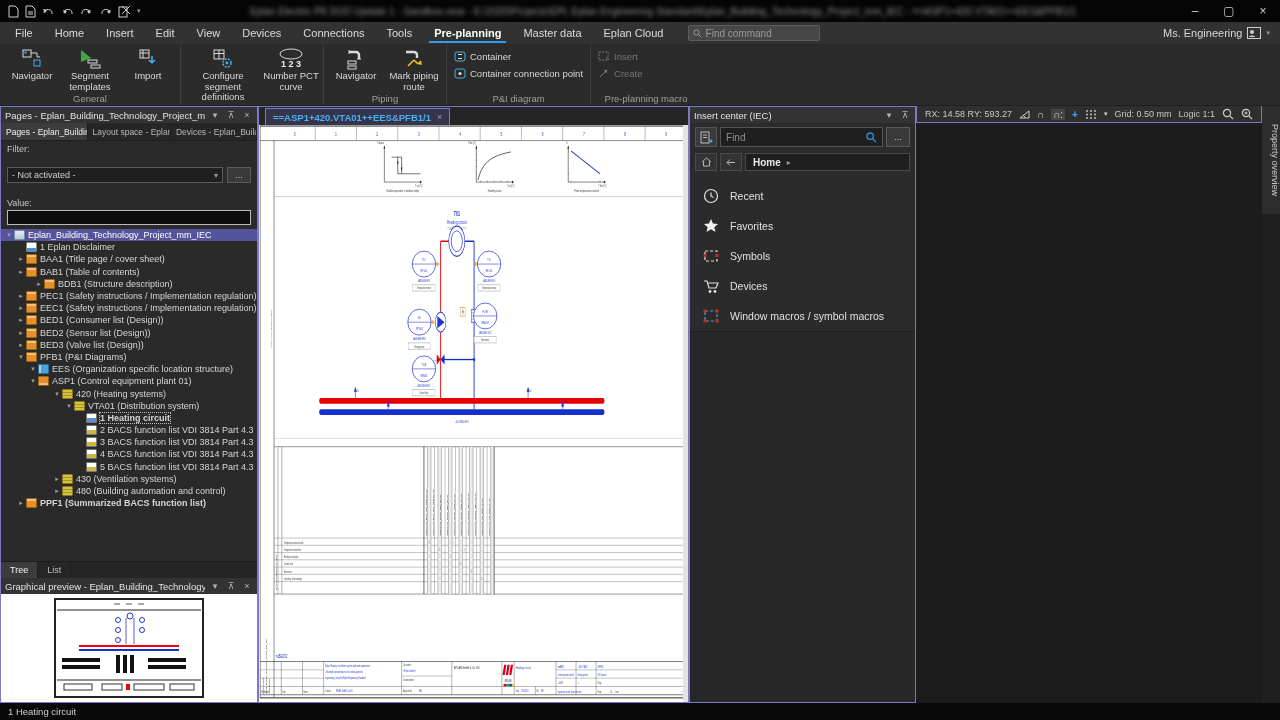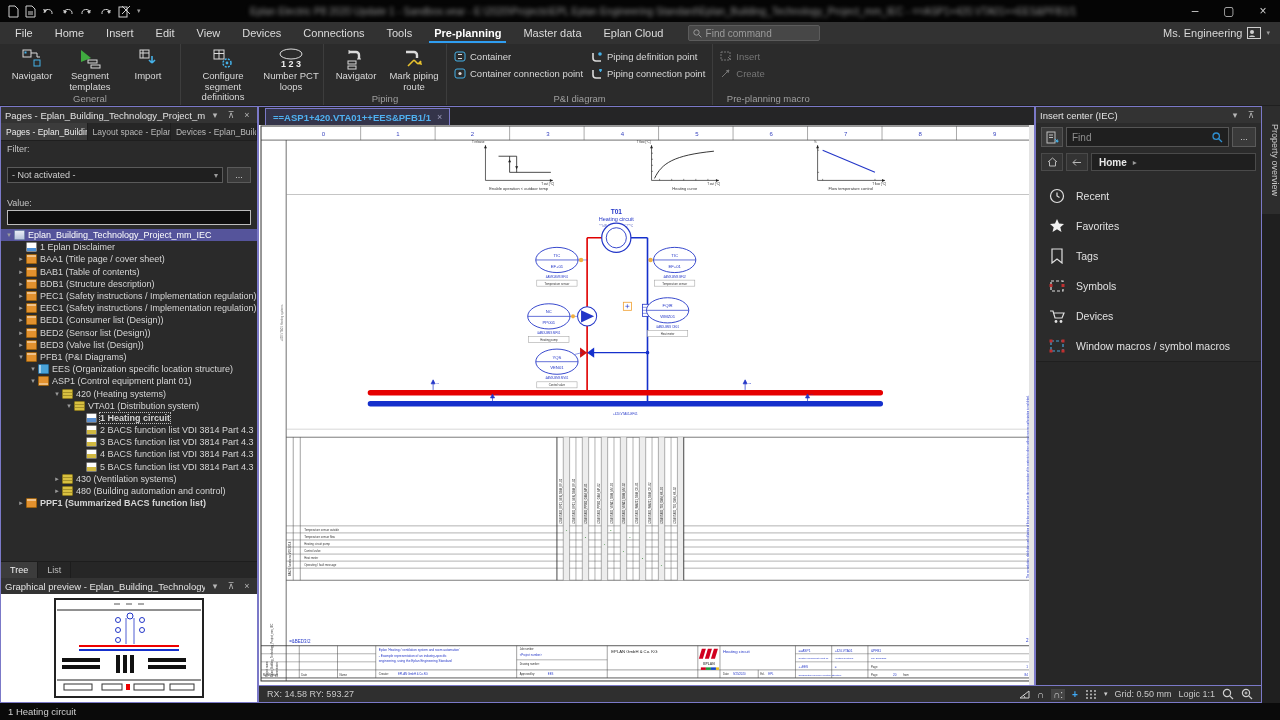--- a/index.html
+++ b/index.html
@@ -61,21 +61,21 @@
   .ic-loc .ti{background:#4aa3d8;border:1px solid #2a6f9c;box-shadow:inset 2px 0 0 rgba(255,255,255,.5);}
   .ic-plant .ti{background:#e2912e;border:1px solid #9c6210;box-shadow:inset 0 -2px 0 rgba(255,255,255,.4);}
   .ic-fold .ti{background:repeating-linear-gradient(#d8c040 0 2px,#a8922a 2px 3px);border:1px solid #8a7820;}
   .ic-page .ti{background:linear-gradient(#fff 55%,#5a8fd0 55%);border:1px solid #777;}
   .ic-pageY .ti{background:linear-gradient(#fdfdfd 55%,#d0b840 55%);border:1px solid #777;}
   .vtabs{height:17px;display:flex;background:#262626;border-top:1px solid #1d1d1d;flex:none;}
   .vtab{padding:0 9px;font-size:9px;color:#bdbdbd;display:flex;align-items:center;border-right:1px solid #1d1d1d;}
   .vtab.active{background:#3c3c3c;color:#f0f0f0;}
   .pvbody{height:108px;background:#fff;flex:none;display:flex;align-items:flex-start;justify-content:center;padding-top:4px;}
   
-  .ecol{flex:1;display:flex;flex-direction:column;min-width:0;min-height:0;}
+  .ecol{flex:1;display:flex;flex-direction:row;min-width:0;min-height:0;}
   .erow{flex:1;display:flex;min-height:0;}
   .ewrap{flex:1;display:flex;flex-direction:column;border:1px solid #7b79c8;min-width:0;}
   .dtabbar{height:18px;background:#252526;display:flex;align-items:flex-end;padding-left:6px;flex:none;}
   .dtab{height:17px;background:#34344a;border:1px solid #7b79c8;border-bottom:none;display:flex;align-items:center;gap:6px;padding:0 7px;font-size:9.5px;color:#4fb0f0;font-weight:bold;}
   .dtab .x{color:#9a9ab8;font-weight:normal;font-size:9px;}
   .canvas{flex:1;background:#fff;position:relative;min-height:0;}
   .canvas svg{position:absolute;inset:0;width:100%;height:100%;}
   .vscroll{position:absolute;right:0;top:0;bottom:0;width:5px;background:#e4e4e4;}
   .estatus{height:17px;background:#2f2f2f;border:1px solid #7b79c8;border-top:none;display:flex;align-items:center;font-size:9px;color:#c8c8c8;padding:0 8px;gap:7px;flex:none;}
   .estatus .coords{margin-right:auto;}
@@ -252,21 +252,21 @@
             </span>
           <span class="blab">Configure segment definitions</span>
         </div>
         <div class="bigbtn">
           <span class="bico">
               <svg width="30" height="22">
                 <ellipse cx="15" cy="6" rx="11" ry="5" fill="none" stroke="#dadada"></ellipse>
                 <text x="15" y="19" font-size="9" fill="#eee" text-anchor="middle" font-weight="bold">1 2 3</text>
               </svg>
             </span>
-          <span class="blab">Number PCT loops</span>
+          <span class="blab">Number PCT curve</span>
         </div>
       </div>
       <div class="rglabel">Edit</div>
     </div>
     <div class="rgroup">
       <div class="rbtns">
         <div class="bigbtn">
           <span class="bico">
               <svg width="22" height="22">
                 <path d="M4,4 h7 a3,3 0 0 1 3,3 v4" fill="none" stroke="#dadada" stroke-width="2.4"></path>
@@ -301,36 +301,20 @@
             <span>Container</span>
           </div>
           <div class="smallbtn">
             <svg width="12" height="11">
                 <rect x="1" y="1" width="10" height="9" rx="2" fill="none" stroke="#45b1e8"></rect>
                 <circle cx="6" cy="5.5" r="1.6" fill="#dadada"></circle>
               </svg>
             <span>Container connection point</span>
           </div>
         </div>
-        <div class="smallcol">
-          <div class="smallbtn">
-            <svg width="12" height="11">
-                <path d="M2,2 v5 a3,3 0 0 0 3,3 h5" fill="none" stroke="#dadada" stroke-width="1.6"></path>
-                <circle cx="9" cy="3" r="1.8" fill="#45b1e8"></circle>
-              </svg>
-            <span>Piping definition point</span>
-          </div>
-          <div class="smallbtn">
-            <svg width="12" height="11">
-                <path d="M2,2 v5 a3,3 0 0 0 3,3 h5" fill="none" stroke="#dadada" stroke-width="1.6"></path>
-                <path d="M8,2 h3 M9.5,1 v3" stroke="#45b1e8" stroke-width="1.3"></path>
-              </svg>
-            <span>Piping connection point</span>
-          </div>
-        </div>
       </div>
       <div class="rglabel">P&amp;I diagram</div>
     </div>
     <div class="rgroup" style="border-right:none;min-width:110px">
       <div class="rbtns">
         <div class="smallcol">
           <div class="smallbtn disabled">
             <svg width="12" height="11">
                 <rect x="1" y="1" width="9" height="8" fill="none" stroke="#767676" stroke-dasharray="2 1"></rect>
                 <path d="M8,6 l3,3" stroke="#767676"></path>
@@ -399,21 +383,21 @@
             <span class="ti"></span>
             <span class="tlab">BAA1 (Title page / cover sheet)</span>
           </div>
 
           <div class="trow ic-amp" style="padding-left: 15px;">
             <span class="tarw">▸</span>
             <span class="ti"></span>
             <span class="tlab">BAB1 (Table of contents)</span>
           </div>
 
-          <div class="trow ic-amp" style="padding-left: 15px;">
+          <div class="trow ic-amp" style="padding-left: 15px; margin-left: 18px;">
             <span class="tarw">▸</span>
             <span class="ti"></span>
             <span class="tlab">BDB1 (Structure description)</span>
           </div>
 
           <div class="trow ic-amp" style="padding-left: 15px;">
             <span class="tarw">▸</span>
             <span class="ti"></span>
             <span class="tlab">PEC1 (Safety instructions / Implementation regulation)</span>
           </div>
@@ -948,28 +932,20 @@
                 </span>
               <span>Recent</span>
             </div>
             <div class="icitem">
               <span class="iico">
                   <svg width="16" height="16">
                     <path d="M8,1 l2,4.5 5,0.5 -3.7,3.2 1.2,4.8 -4.5,-2.7 -4.5,2.7 1.2,-4.8 L1,6 l5,-0.5 z" fill="#f0f0f0"></path>
                   </svg>
                 </span>
               <span>Favorites</span>
-            </div>
-            <div class="icitem">
-              <span class="iico">
-                  <svg width="14" height="16">
-                    <path d="M2,1 h10 v14 l-5,-4 -5,4 z" fill="none" stroke="#e0e0e0" stroke-width="1.2"></path>
-                  </svg>
-                </span>
-              <span>Tags</span>
             </div>
             <div class="icitem">
               <span class="iico">
                   <svg width="16" height="14">
                     <rect x="2" y="2" width="12" height="10" fill="none" stroke="#e0e0e0" stroke-width="1.2" stroke-dasharray="3 2"></rect>
                     <rect x="0.5" y="5" width="3" height="3" fill="#c03030"></rect>
                     <rect x="12.5" y="5" width="3" height="3" fill="#c03030"></rect>
                   </svg>
                 </span>
               <span>Symbols</span>

